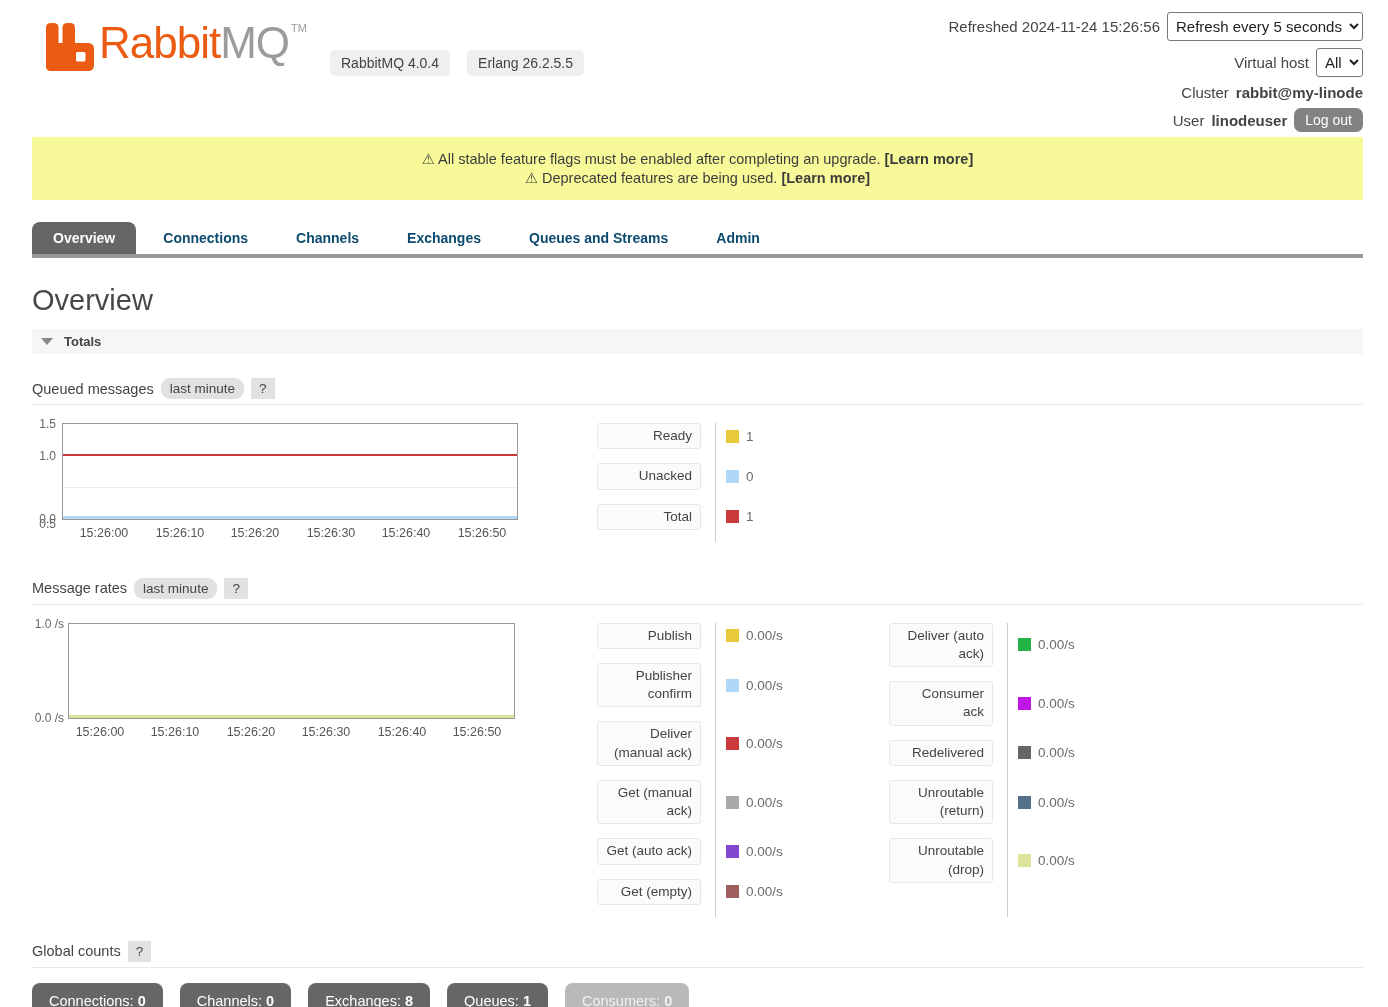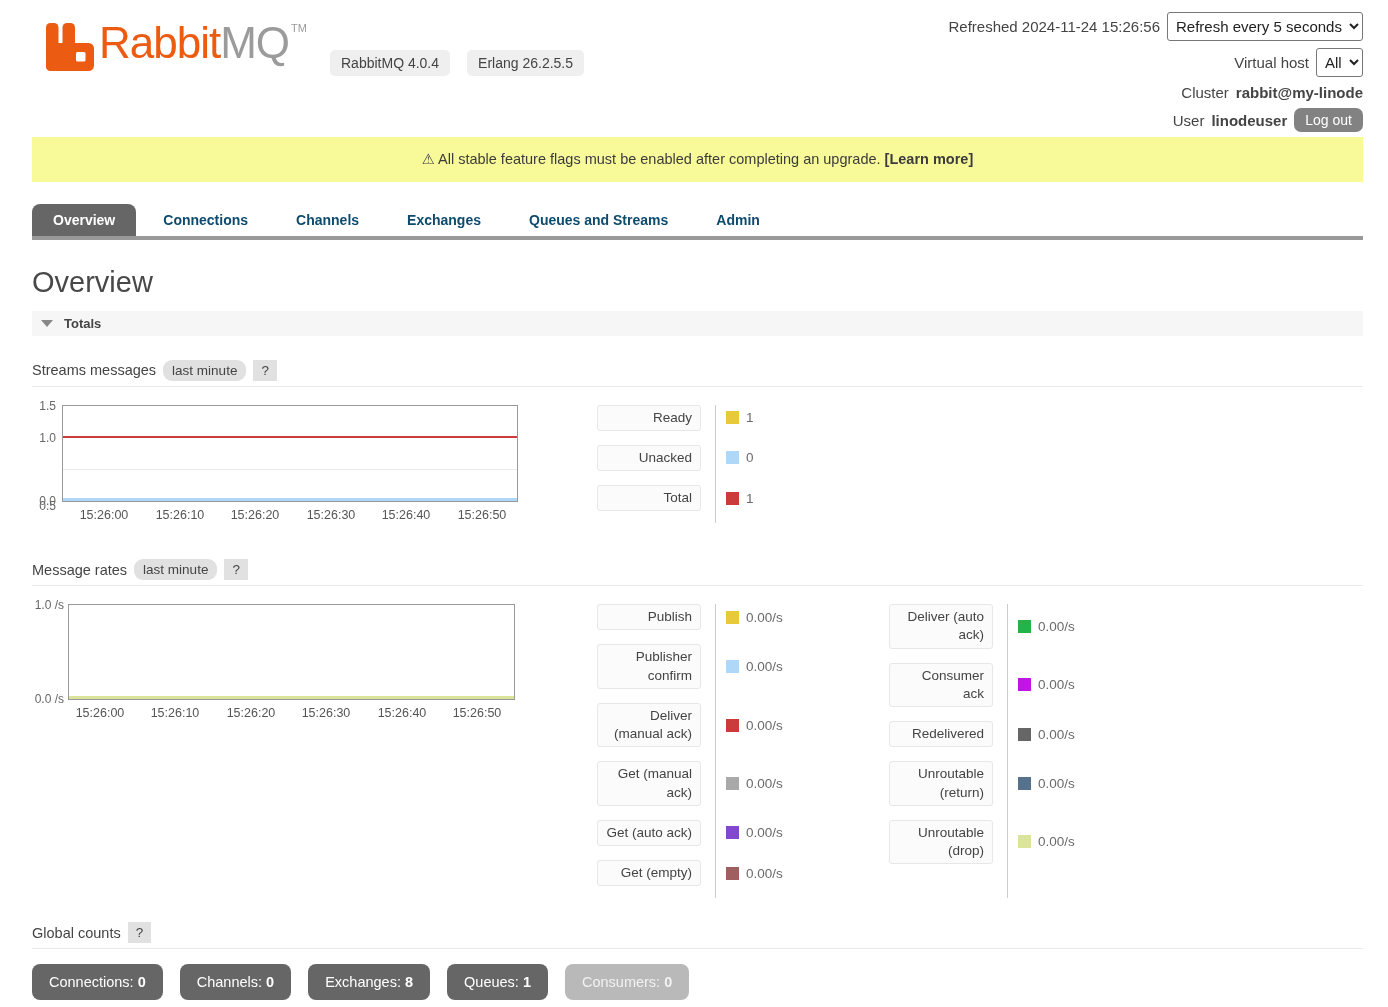--- a/index.html
+++ b/index.html
@@ -132,20 +132,24 @@
       <button class="logout-btn">Log out</button>
     </div>
   </div>
 </div>
 
 <div class="banner" style="background: rgb(248, 250, 154);">
   <div>
     <span>⚠ All stable feature flags must be enabled after completing an upgrade.</span>
     <span class="lm">[Learn more]</span>
   </div>
+  <div>
+    <span>⚠ Deprecated features are being used.</span>
+    <span class="lm">[Learn more]</span>
+  </div>
 </div>
 
 <div class="tabs">
   <div class="tab active">Overview</div>
   <div class="tab">Connections</div>
   <div class="tab">Channels</div>
   <div class="tab">Exchanges</div>
   <div class="tab">Queues and Streams</div>
   <div class="tab">Admin</div>
 </div>
@@ -153,21 +157,21 @@
 <div class="main">
   <h1 class="page-title">Overview</h1>
 
   <div class="section-strip">
     <span class="tri-down"></span>
     <span class="section-title">Totals</span>
   </div>
 
   <div class="chart-section">
     <div class="chart-heading">
-      <span>Streams messages</span>
+      <span>Queued messages</span>
       <span class="pill">last minute</span>
       <span class="help-pill">?</span>
     </div>
 
     <div class="charts-row">
       <div class="plotwrap" style="width:515px;">
         <div class="ylab" style="left:0; width:24px; top:1px;">1.5</div>
         <div class="ylab" style="left:0; width:24px; top:33px;">1.0</div>
         <div class="ylab" style="left:0; width:24px; top:65px;margin-top:36px;">0.5</div>
         <div class="ylab" style="left:0; width:24px; top:96px;">0.0</div>

